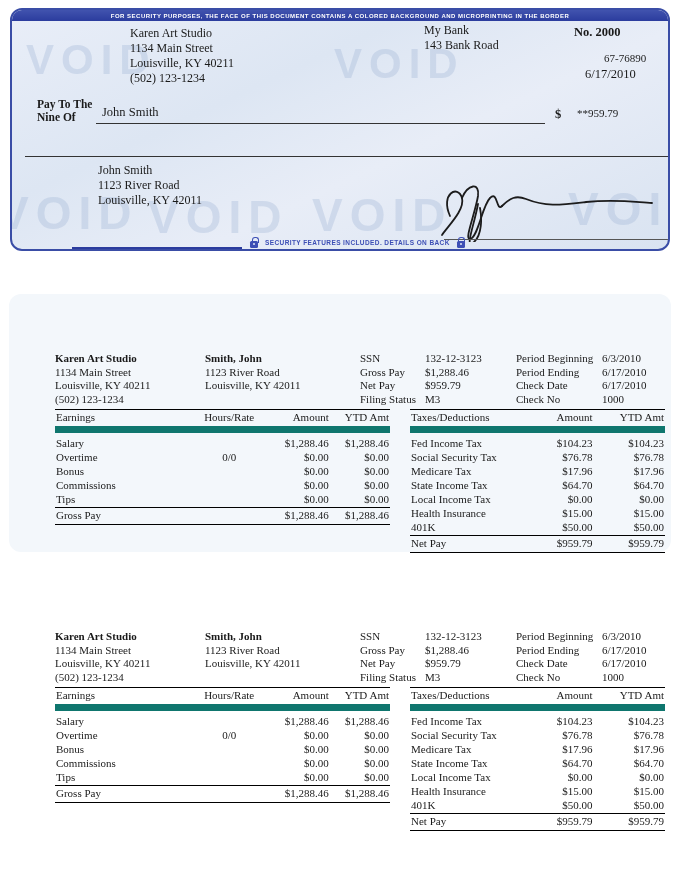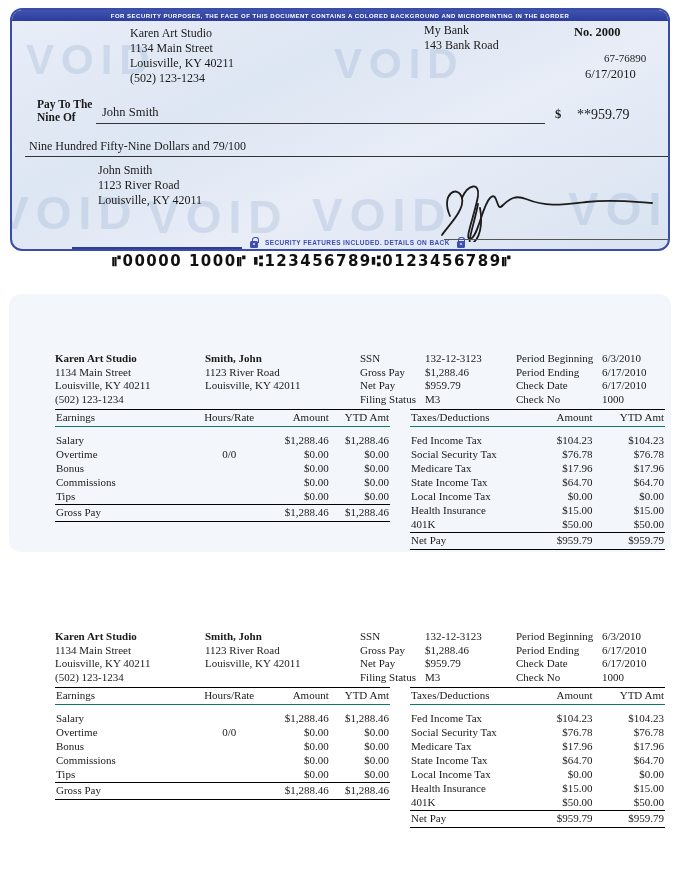--- a/index.html
+++ b/index.html
@@ -32,21 +32,21 @@
   .addr-line { font-size:12px; line-height:15px; }
   .company-block { position:absolute; left:118px; top:16px; }
   .bank-block { position:absolute; left:412px; top:13px; }
   .check-no { position:absolute; left:562px; top:15px; font-weight:bold; font-size:12.5px; }
   .fraction { position:absolute; left:592px; top:42px; font-size:11px; }
   .check-date { position:absolute; left:573px; top:57px; font-size:12.5px; }
   .payto { position:absolute; left:25px; top:88px; font-weight:bold; font-size:11.5px; line-height:12.5px; }
   .payee-line { position:absolute; left:84px; top:92px; width:449px; height:22px; border-bottom:1px solid #333; }
   .payee-name { position:absolute; left:90px; top:95px; font-size:12.5px; }
   .amt-dollar { position:absolute; left:543px; top:97px; font-weight:bold; font-size:12.5px; }
-  .amt-num { position:absolute; left:565px; top:97px; font-size:14px; }
+  .amt-num { position:absolute; left:565px; top:97px; font-size:11px; }
   .words-line { position:absolute; left:13px; top:123px; width:645px; height:24px; border-bottom:1px solid #333; }
   .amount-words { position:absolute; left:17px; top:129px; font-size:12px; }
   .payee-block { position:absolute; left:86px; top:153px; }
   .sig-svg { position:absolute; left:408px; top:168px; }
   .sig-line { position:absolute; left:432px; top:229px; width:226px; border-top:1px solid #555; }
   .memo { position:absolute; left:24px; top:221px; font-size:12px;margin-top:40px; }
   .memo-label { font-weight:bold; }
   .memo-value { margin-left:14px; }
   .memo-line { position:absolute; left:60px; top:237px; width:170px; border-top:2px solid #2b3c9e; }
   .sec-note { position:absolute; left:238px; top:227px; display:flex; align-items:center; gap:7px; }
@@ -87,21 +87,21 @@
   .pairs-info { left:360px; }
   .pairs-period { left:492px;margin-left:24px; }
   .pair { display:flex; line-height:13.5px; }
   .pairs-info .pk { width:65px; }
   .pairs-period .pk { width:86px; }
 
   table.stub-table { position:absolute; top:57px; border-collapse:collapse; table-layout:fixed; }
   table.earnings { left:55px; width:335px; }
   table.taxes { left:410px; width:255px; }
   .stub-table th, .stub-table td { font-size:11px; font-weight:normal; padding:0.5px 1px; line-height:13px; }
-  .stub-table thead th { border-top:1px solid #000; border-bottom:1px solid #0f766e; padding-top:1px; padding-bottom:2px; }
+  .stub-table thead th { border-top:1px solid #000; border-bottom:7px solid #0f766e; padding-top:1px; padding-bottom:2px; }
   .stub-table tr.spacer td { height:7px; padding:0; border:none; }
   .stub-table tfoot td { border-top:1px solid #000; border-bottom:1px solid #000; padding-top:1px; padding-bottom:2px; }
   table.t4 .c0 { text-align:left; width:40%; }
   table.t4 .c1 { text-align:center; width:24%; }
   table.t4 .c2 { text-align:right; width:18%; }
   table.t4 .c3 { text-align:right; width:18%; }
   table.t3 .c0 { text-align:left; width:45%; }
   table.t3 .c1 { text-align:right; width:27%; }
   table.t3 .c2 { text-align:right; width:28%; }
 </style>
@@ -141,21 +141,20 @@
     <div class="payto">
       <div>Pay To The</div>
       <div>Nine Of</div>
     </div>
     <div class="payee-line"></div>
     <div class="payee-name">John Smith</div>
     <div class="amt-dollar">$</div>
     <div class="amt-num">**959.79</div>
 
     <div class="words-line"></div>
-    <div class="amount-words">Nine Hundred Fifty-Nine Dollars and 79/100</div>
 
     <div class="payee-block">
       <div class="addr-line">John Smith</div>
       <div class="addr-line">1123 River Road</div>
       <div class="addr-line">Louisville, KY 42011</div>
     </div>
 
     <svg class="sig-svg" width="252" height="64" viewBox="0 0 252 64">
       <g fill="none" stroke="#1c1c1c" stroke-width="1.8" stroke-linecap="round">
         <path d="M30,38 C20,16 38,6 42,20 C45,32 28,48 22,57"></path>
@@ -172,21 +171,20 @@
     </div>
     <div class="memo-line"></div>
 
     <div class="sec-note">
       <span class="lock"></span>
       <span class="sec-note-text">SECURITY FEATURES INCLUDED. DETAILS ON BACK</span>
       <span class="lock"></span>
     </div>
   </div>
 
-  <div class="micr">⑈00000 1000⑈ ⑆123456789⑆0123456789⑈</div>
 
   <div class="stub-backdrop"></div>
 
   <div id="stub1" class="stub stub-1">
     <div class="blk blk-company">
       <div class="bold">Karen Art Studio</div>
       <div>1134 Main Street</div>
       <div>Louisville, KY 40211</div>
       <div>(502) 123-1234</div>
     </div>

